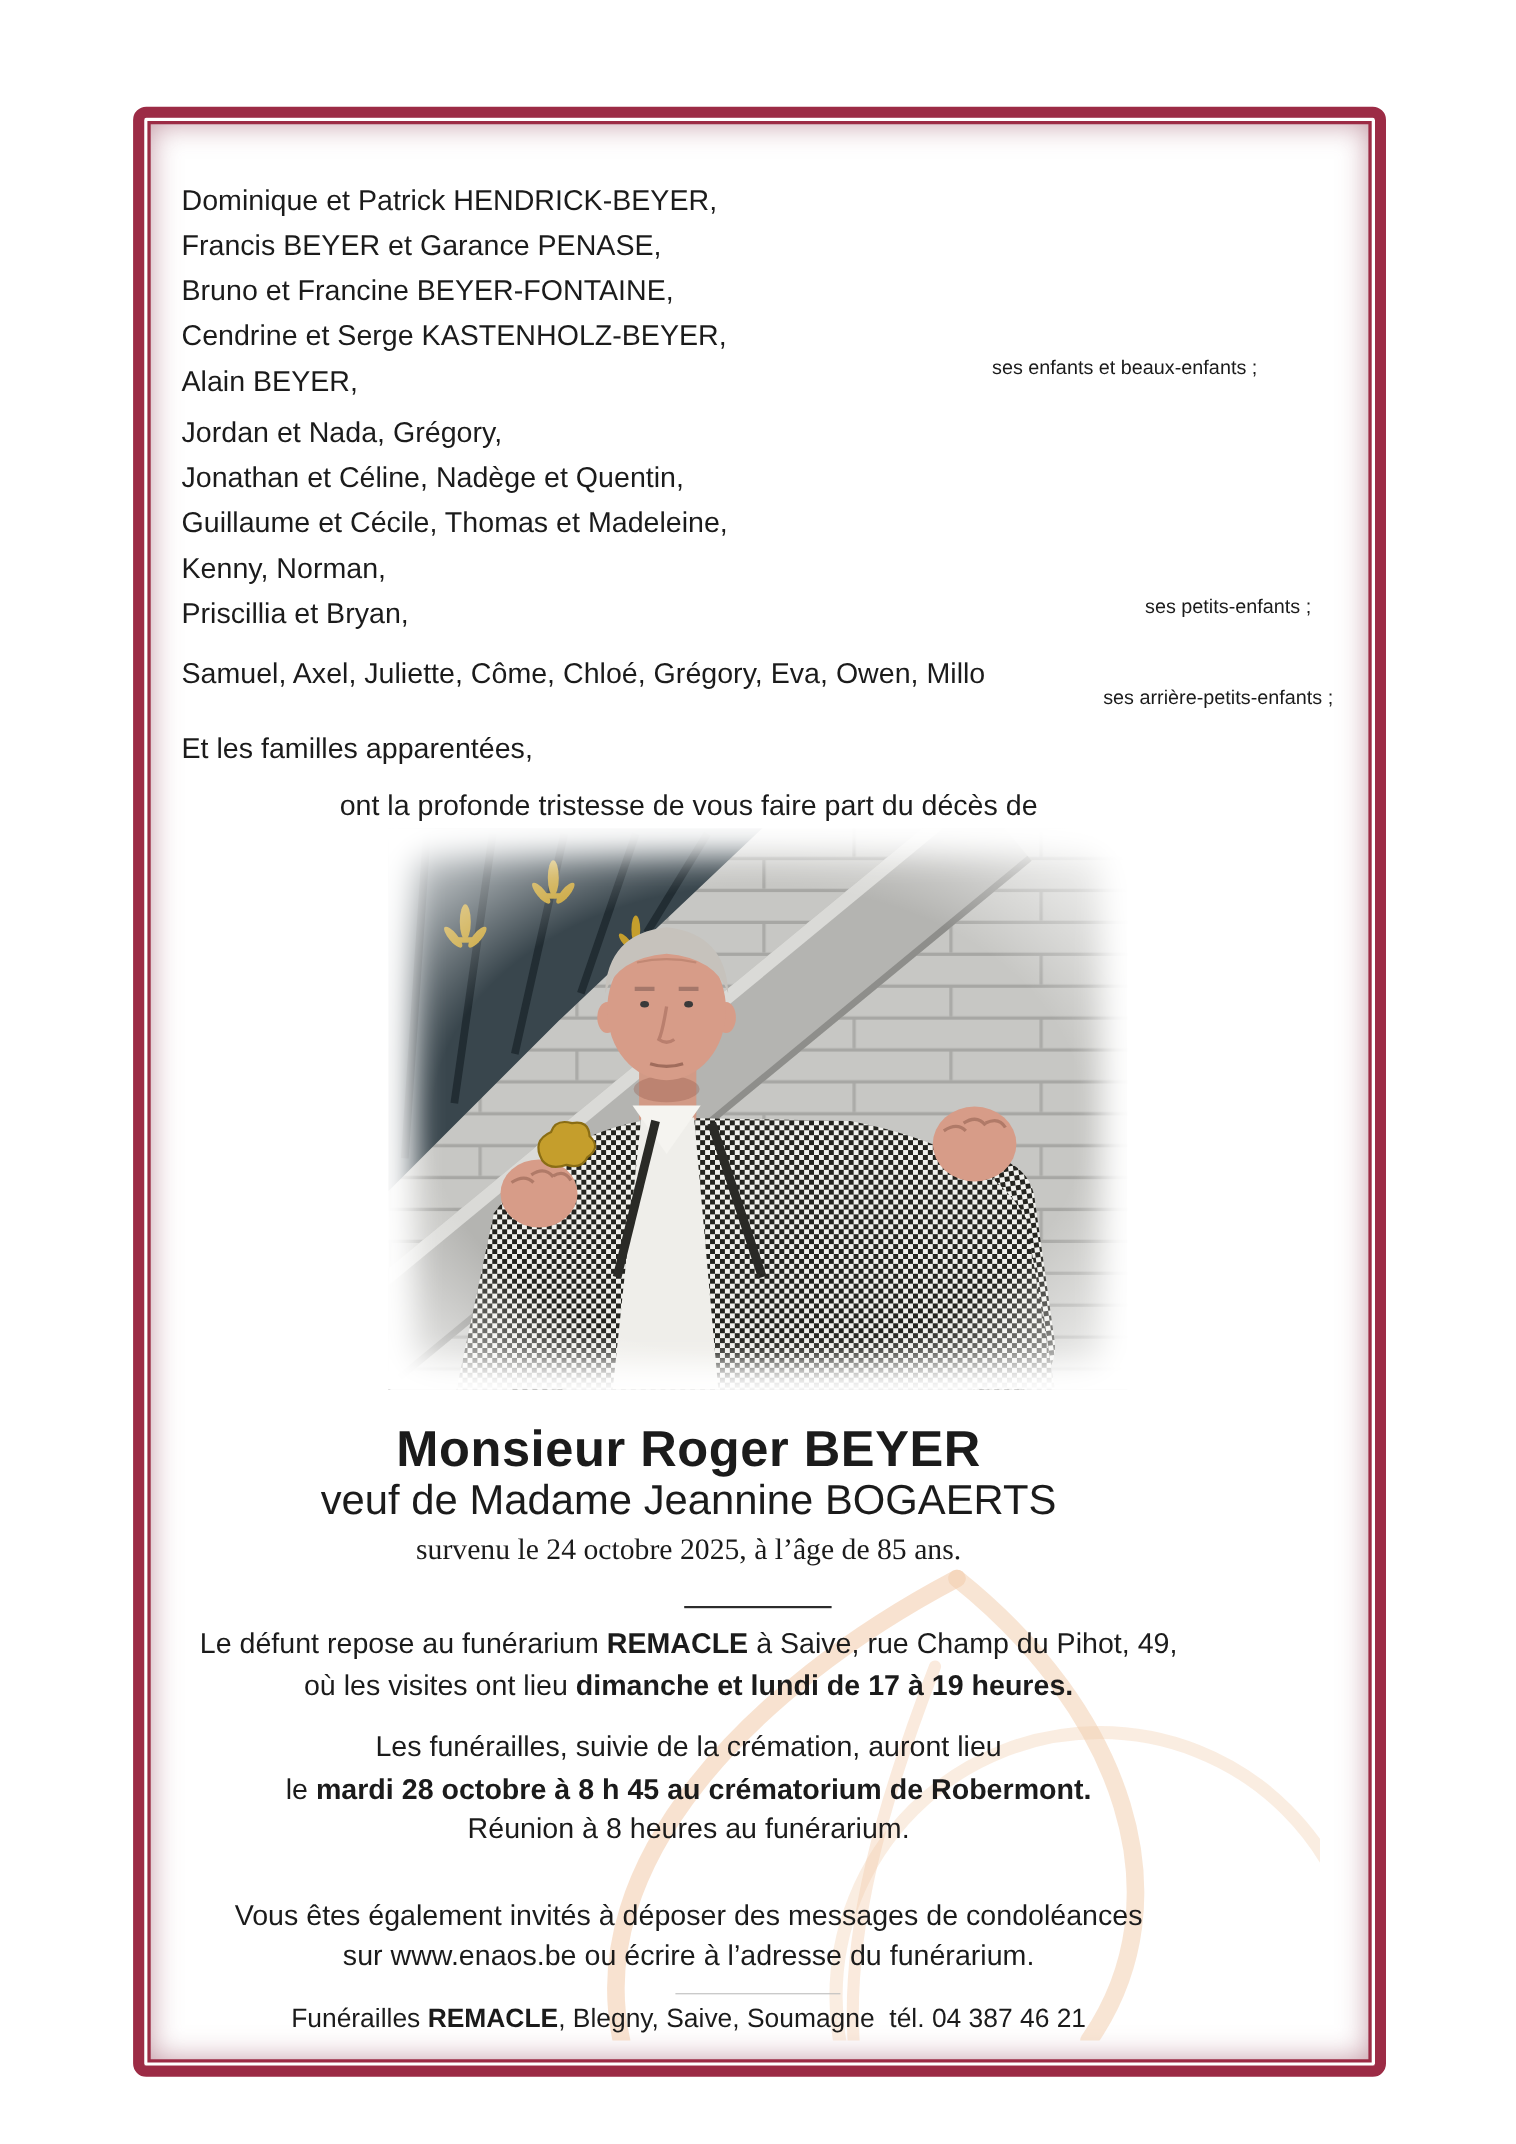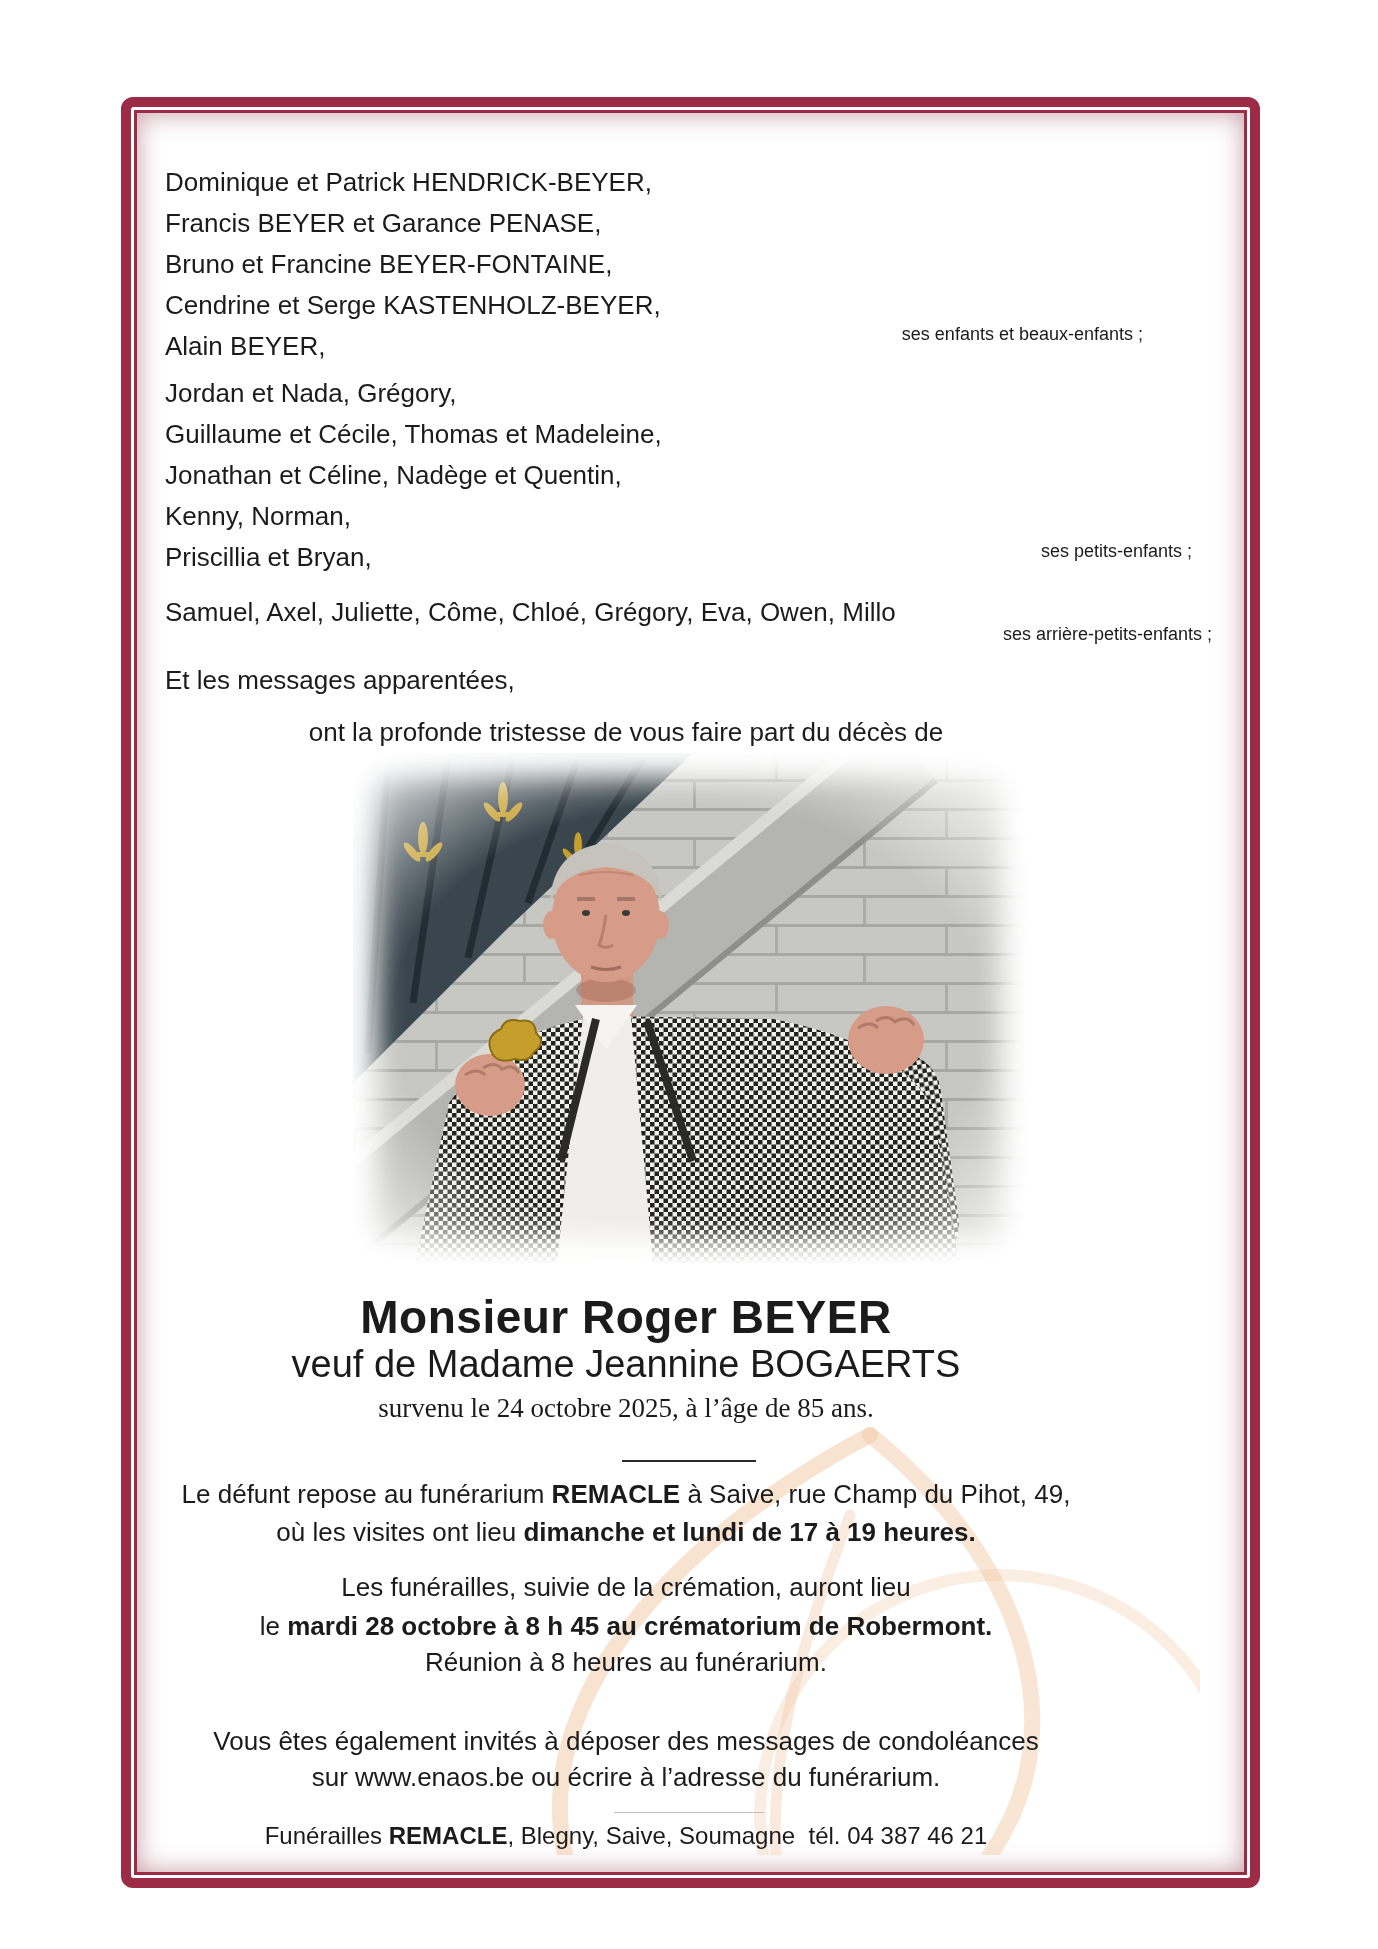--- a/index.html
+++ b/index.html
@@ -49,31 +49,31 @@
       <div>Dominique et Patrick HENDRICK-BEYER,</div>
       <div>Francis BEYER et Garance PENASE,</div>
       <div>Bruno et Francine BEYER-FONTAINE,</div>
       <div>Cendrine et Serge KASTENHOLZ-BEYER,</div>
       <div>Alain BEYER,</div>
     </div>
   <div class="rlabel layer" style="top:324px;right:235px;">ses enfants et beaux-enfants ;</div>
 
   <div class="abs names layer" style="top:373px;">
       <div>Jordan et Nada, Grégory,</div>
+      <div>Jonathan et Céline, Nadège et Quentin,</div>
       <div>Guillaume et Cécile, Thomas et Madeleine,</div>
-      <div>Jonathan et Céline, Nadège et Quentin,</div>
       <div>Kenny, Norman,</div>
       <div>Priscillia et Bryan,</div>
     </div>
   <div class="rlabel layer" style="top:541px;right:186px;">ses petits-enfants ;</div>
 
   <div class="abs names layer" style="top:592px;">Samuel, Axel, Juliette, Côme, Chloé, Grégory, Eva, Owen, Millo</div>
   <div class="rlabel layer" style="top:624px;right:166px;">ses arrière-petits-enfants ;</div>
 
-  <div class="abs names layer" style="top:660px;">Et les messages apparentées,</div>
+  <div class="abs names layer" style="top:660px;">Et les familles apparentées,</div>
 
   <div class="abs center body-text layer" style="top:712px;">ont la profonde tristesse de vous faire part du décès de</div>
 
   <div class="abs photo-wrap layer">
     <svg viewBox="0 0 672 510" width="672" height="510">
       <defs>
         <pattern id="stone" width="170" height="58" patternUnits="userSpaceOnUse">
           <rect width="170" height="58" fill="#c7c7c4"></rect>
           <rect y="26" width="170" height="3" fill="#a7a7a4"></rect>
           <rect y="55" width="170" height="3" fill="#a7a7a4"></rect>

